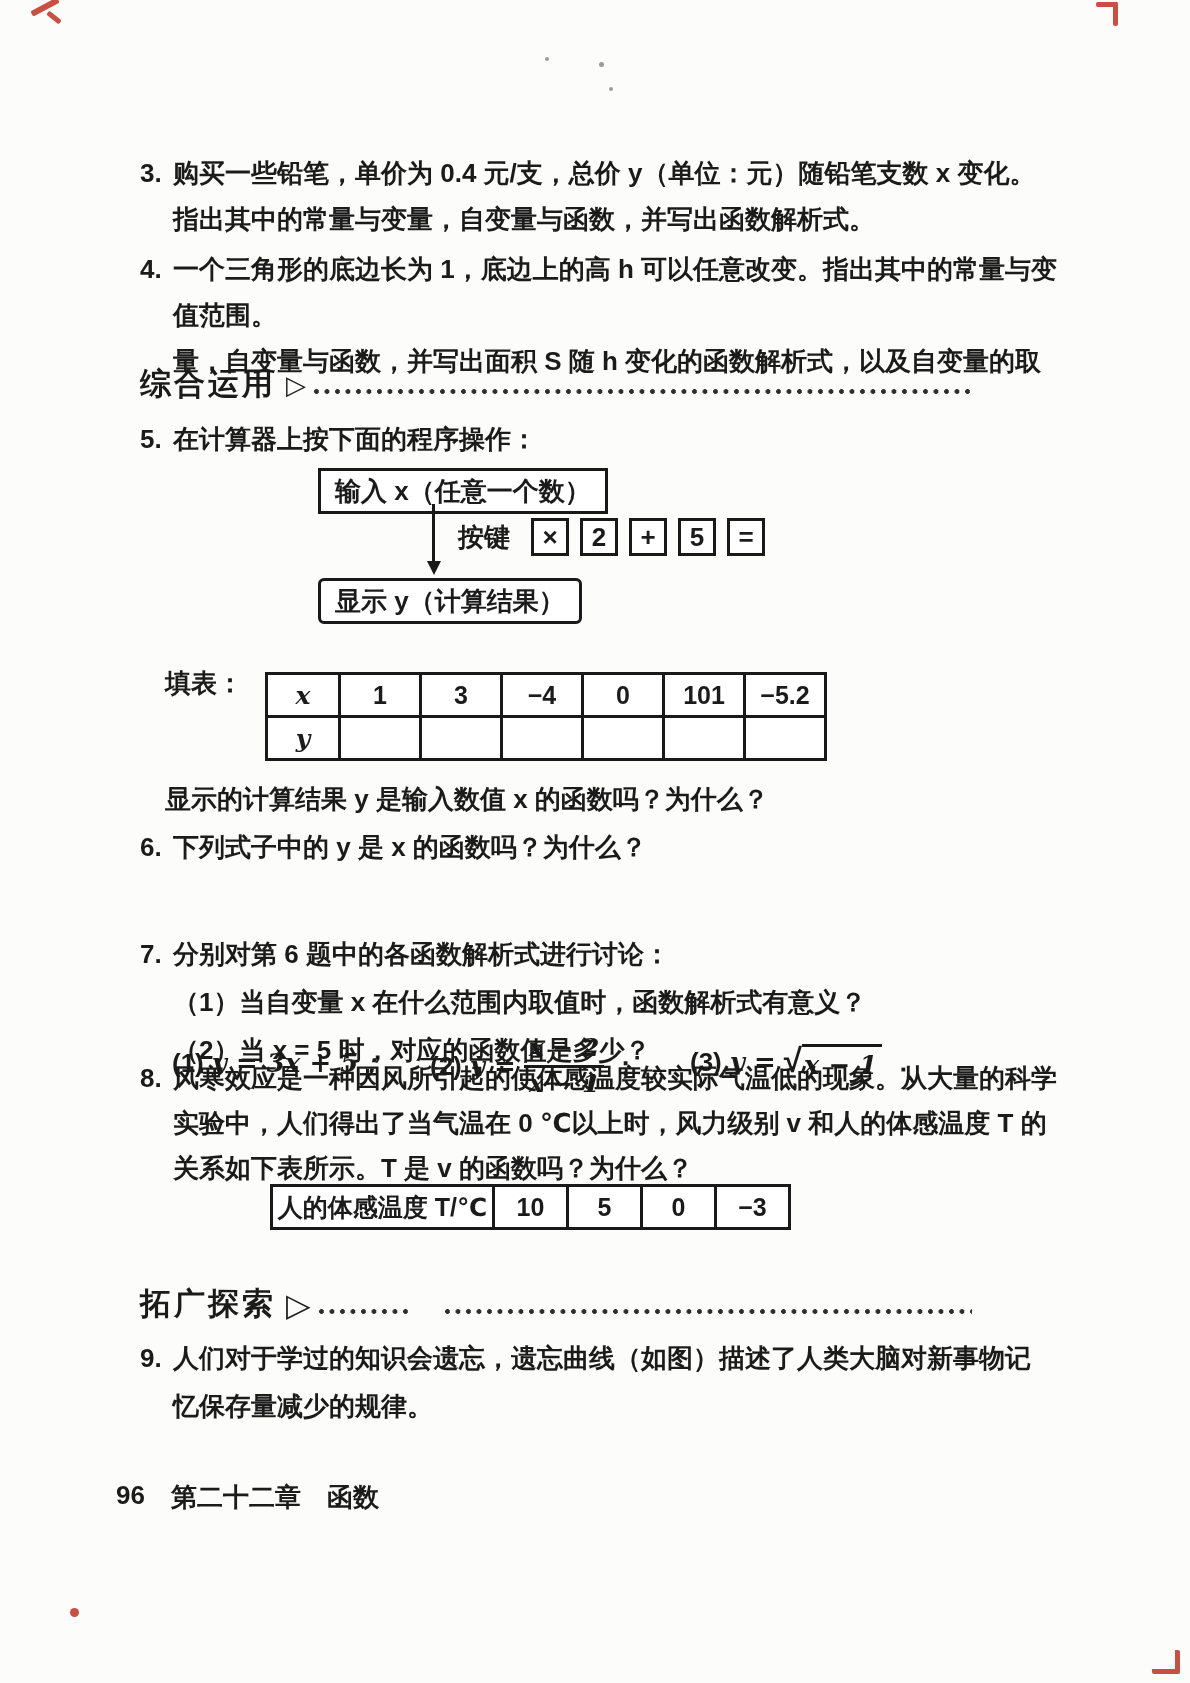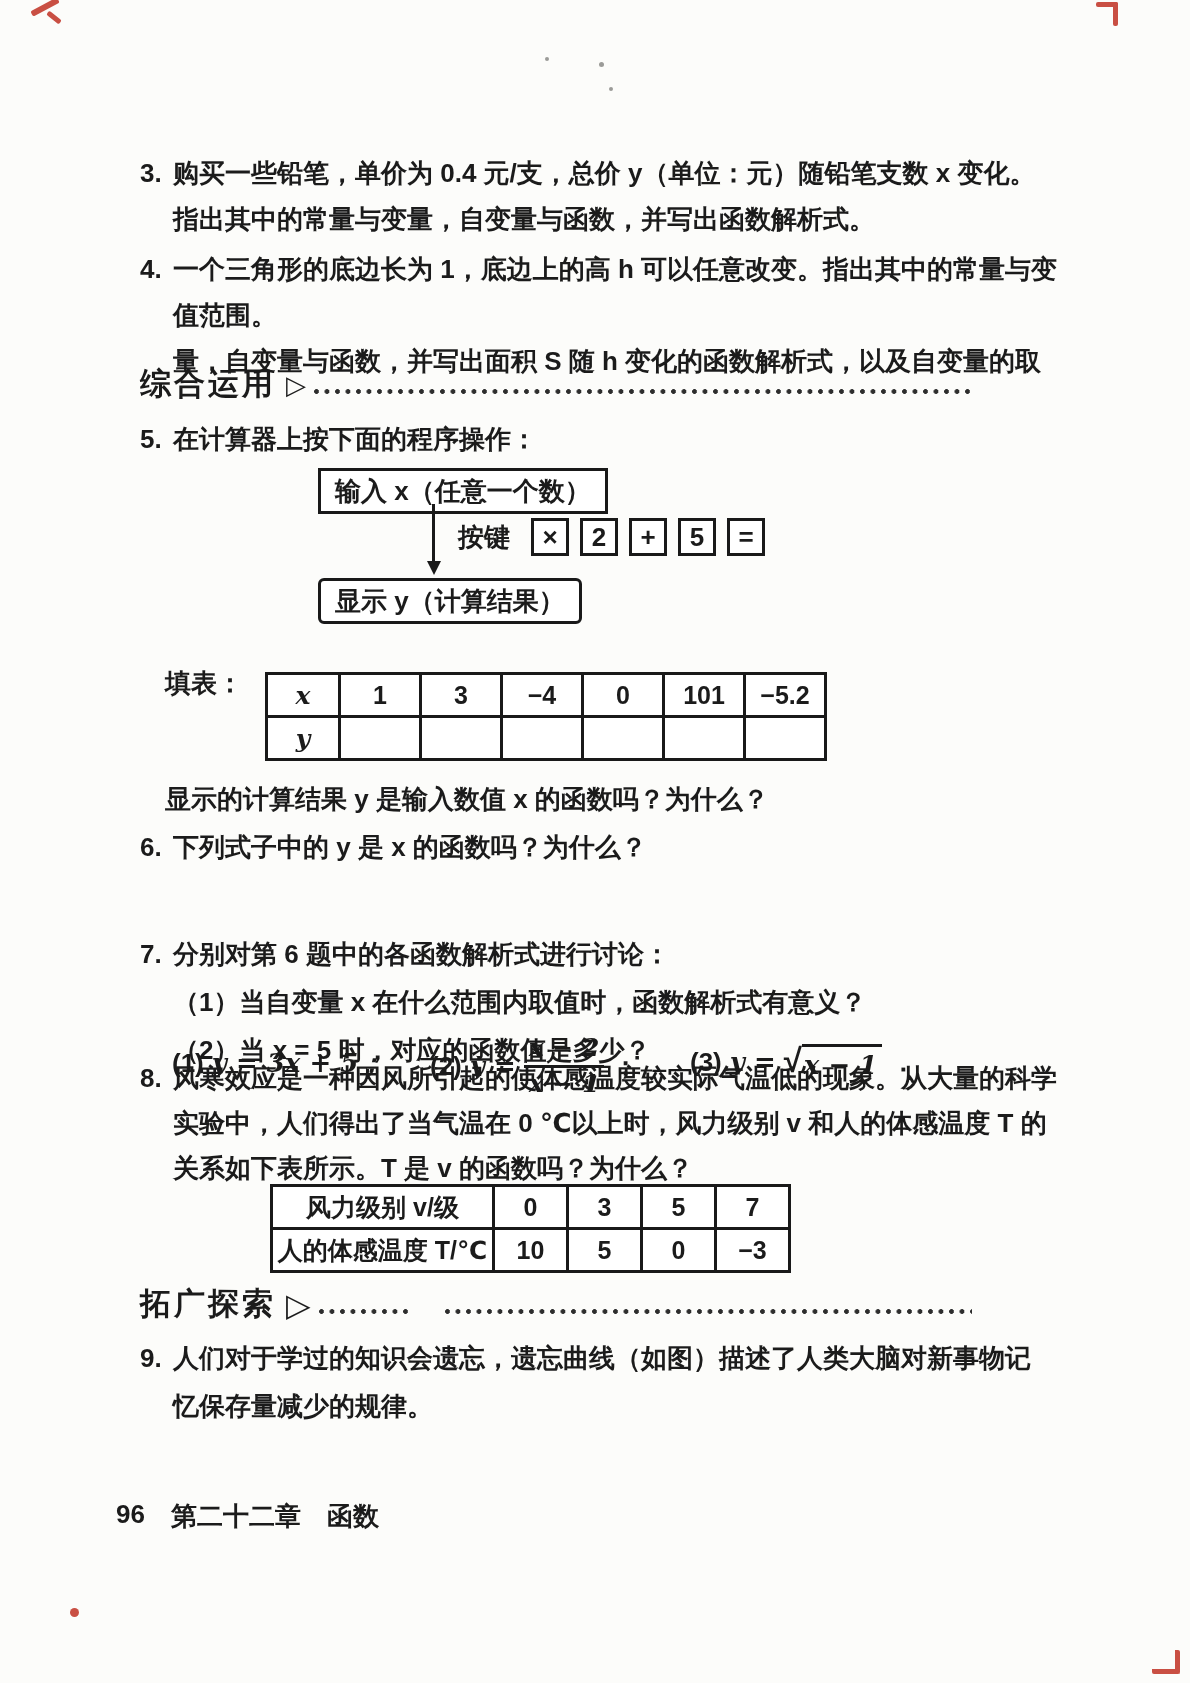--- a/index.html
+++ b/index.html
@@ -74,21 +74,21 @@
   .e3 { left: 518px; top: 12px; }
   .mi { font-style: italic; font-family: "DejaVu Serif", "Liberation Serif", serif; }
   .frac { display: inline-flex; flex-direction: column; text-align: center; line-height: 1.15; font-size: 25px; }
   .frac .fn { border-bottom: 3px solid #191919; padding: 0 5px 2px; }
   .frac .fd { padding-top: 2px; }
   .sqrt { display: inline-flex; align-items: flex-start; }
   .sqrt-sym { font-size: 33px; line-height: 1.05; }
   .radicand { border-top: 3px solid #191919; padding: 3px 5px 0 2px; }
 
   
-  .footer { position: absolute; left: 116px; top: 1480px; display: flex; gap: 26px; font-size: 26px; margin-top: 19px; }
+  .footer { position: absolute; left: 116px; top: 1480px; display: flex; gap: 26px; font-size: 26px; }
 
   
   .art { position: absolute; background: #c94f43; border-radius: 2px; }
   .art-tl1 { left: 30px; top: 4px; width: 30px; height: 6px; transform: rotate(-28deg); }
   .art-tl2 { left: 46px; top: 15px; width: 16px; height: 5px; transform: rotate(38deg); }
   .art-tr1 { left: 1096px; top: 2px; width: 22px; height: 5px; }
   .art-tr2 { left: 1113px; top: 2px; width: 5px; height: 24px; }
   .art-bl { left: 70px; top: 1608px; width: 9px; height: 9px; border-radius: 50%; }
   .art-br { left: 1152px; top: 1650px; width: 28px; height: 24px; background: transparent; border-right: 5px solid #c94f43; border-bottom: 5px solid #c94f43; }
   .dot { position: absolute; background: #9b9b98; border-radius: 50%; }
@@ -215,27 +215,20 @@
 
   <div class="blk prob" style="top:1056px; line-height:45px;">
     <span class="pnum">8.</span>
     <div class="pline">风寒效应是一种因风所引起的使体感温度较实际气温低的现象。从大量的科学</div>
     <div class="pline">实验中，人们得出了当气温在 0 ℃以上时，风力级别 v 和人的体感温度 T 的</div>
     <div class="pline">关系如下表所示。T 是 v 的函数吗？为什么？</div>
   </div>
 
   <table class="wtable" style="position:absolute; left:270px; top:1184px;">
     <tbody>
-        <tr>
-      <td class="h">风力级别 v/级</td>
-      <td class="d">0</td>
-      <td class="d">3</td>
-      <td class="d">5</td>
-      <td class="d">7</td>
-    </tr>
     <tr>
       <td class="h">人的体感温度 T/℃</td>
       <td class="d">10</td>
       <td class="d">5</td>
       <td class="d">0</td>
       <td class="d">−3</td>
     </tr>
   </tbody>
     </table>
 

